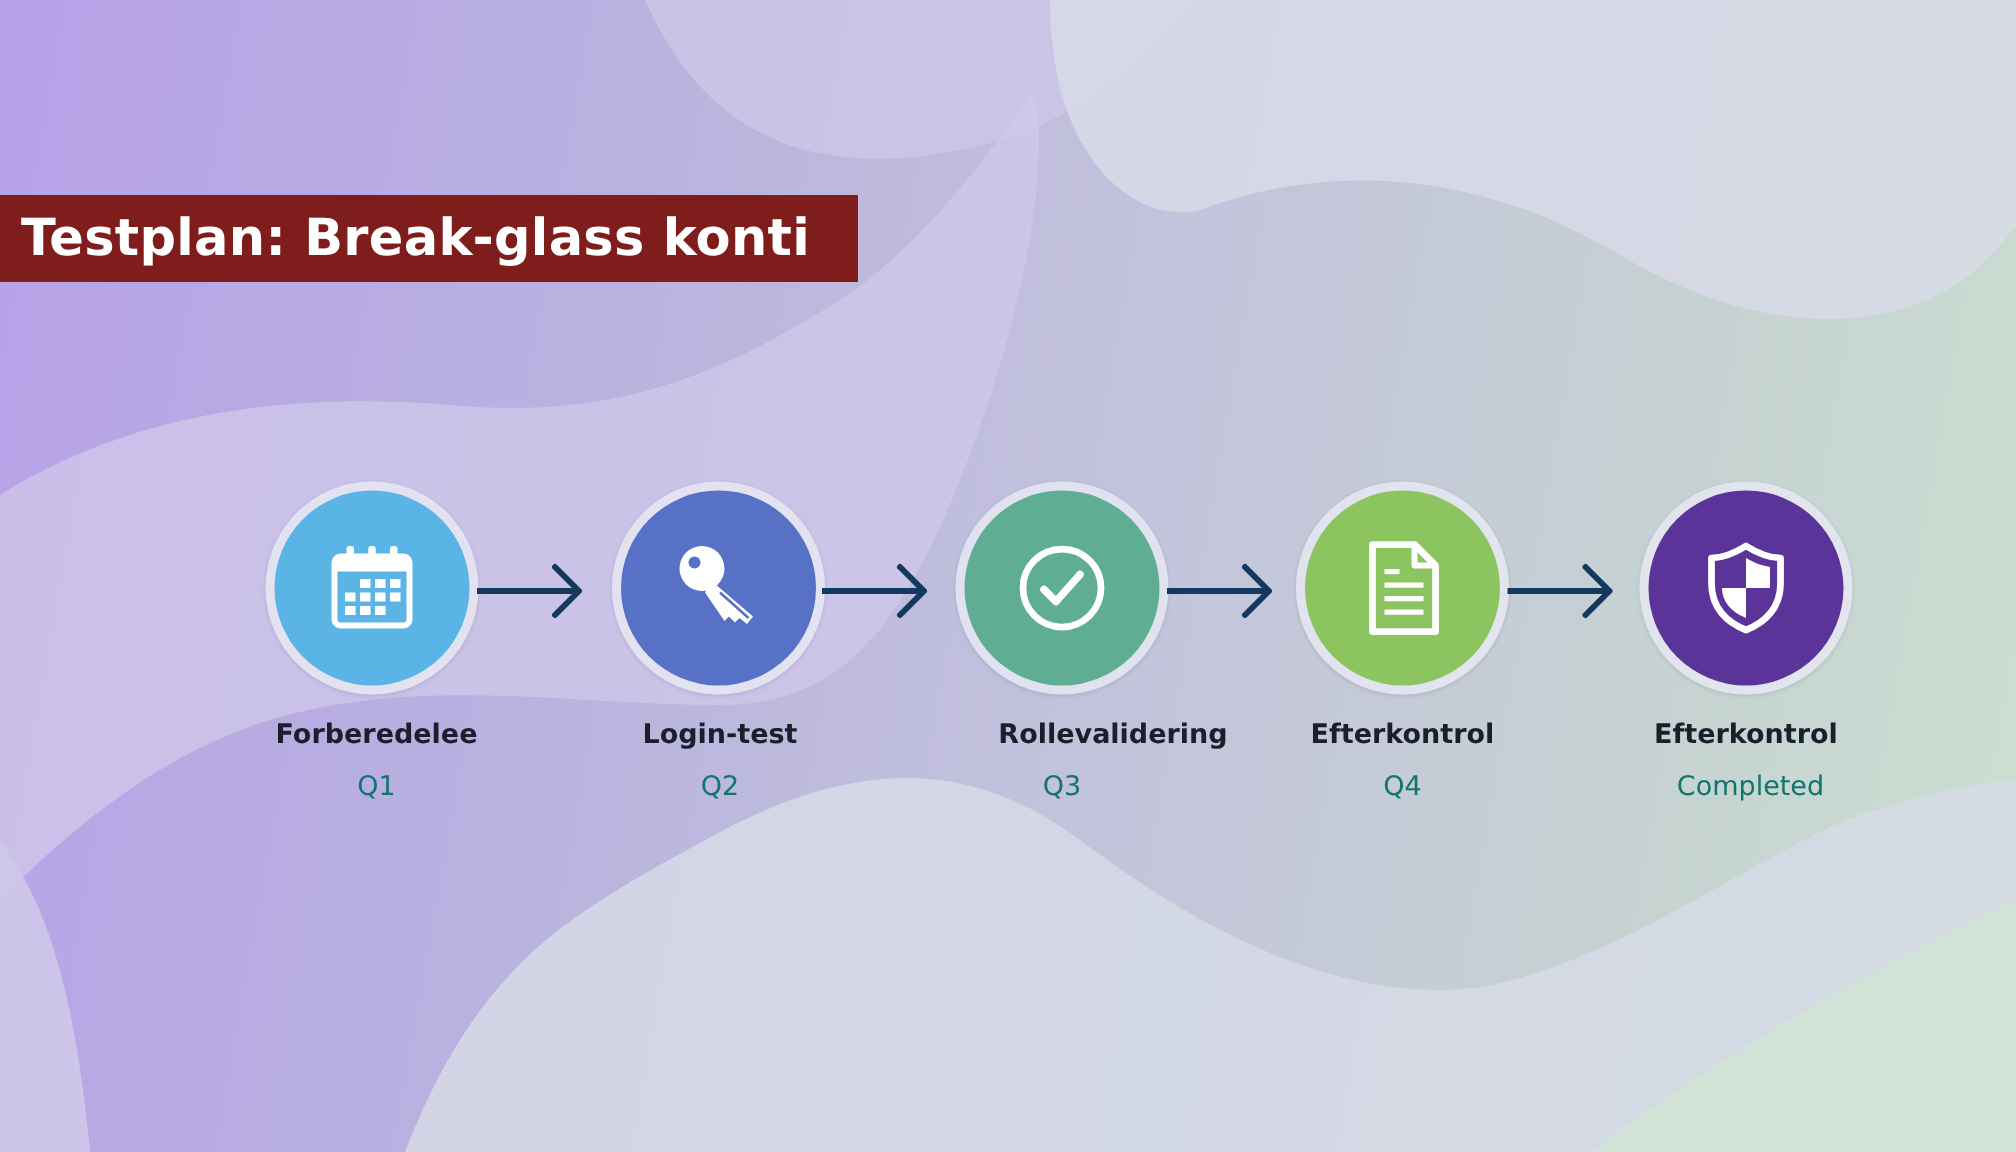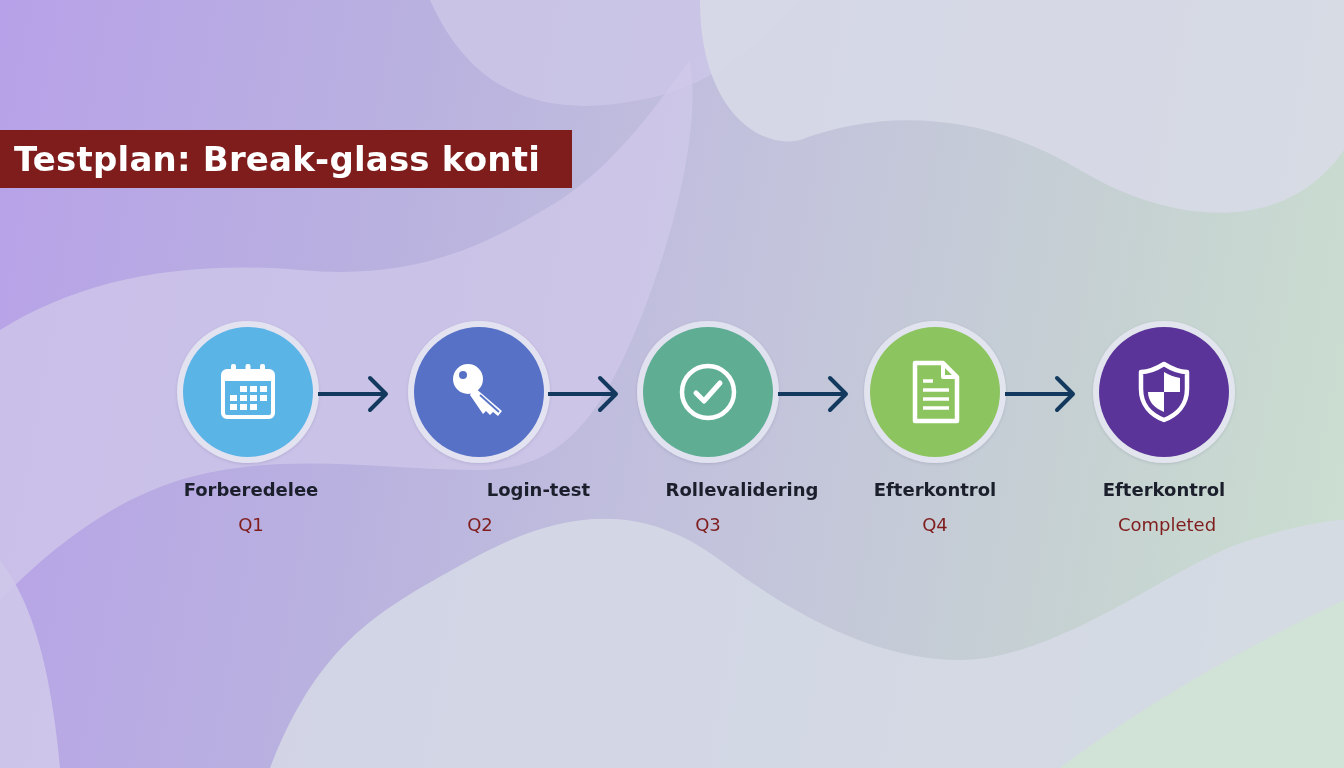--- a/index.html
+++ b/index.html
@@ -28,21 +28,21 @@
     position: absolute; left: 6px; top: 6px; width: 130px; height: 130px; border-radius: 50%;
     display: flex; align-items: center; justify-content: center;
   }
   .step-label {
     position: absolute; width: 220px; text-align: center;
     font-size: 18px; font-weight: bold; color: #1b1e2b;
     font-family: "DejaVu Sans", "Liberation Sans", sans-serif;
   }
   .step-sub {
     position: absolute; width: 220px; text-align: center;
-    font-size: 18px; color: #7f1d1d;
+    font-size: 18px; color: #0f766e;
     font-family: "DejaVu Sans", "Liberation Sans", sans-serif;
   }
   .arrow { position: absolute; width: 74px; height: 40px; }
 </style>
 </head>
 <body>
 
 <svg class="bg-svg" viewBox="0 0 1344 768" xmlns="http://www.w3.org/2000/svg">
 
   <path d="M430,0 C470,90 540,120 640,100 C720,85 760,40 800,0 Z" fill="#cbc7e8" opacity="0.85"></path>
@@ -101,21 +101,21 @@
     <div class="circle-outer" style="left:380px; top:321px;">
       <div class="circle-inner" style="background:#5671c6;">
         <svg width="66" height="66" viewBox="0 0 66 66">
           <circle cx="22" cy="20" r="15" fill="#fff"></circle>
           <circle cx="17" cy="16" r="4" fill="#5671c6"></circle>
           <path d="M28,28 L56,52 L52,57 L47,53 L44,56 L40,52 L37,55 L24,36 Z" fill="#fff"></path>
           <line x1="34" y1="36" x2="53" y2="53" stroke="#5671c6" stroke-width="1.8"></line>
         </svg>
       </div>
     </div>
-    <div class="step-label" style="left:342px; top:479px;text-align:right;">Login-test</div>
+    <div class="step-label" style="left:342px; top:479px;">Login-test</div>
     <div class="step-sub" style="left:342px; top:514px;">Q2</div>
   </div>
 
   <svg class="arrow" style="left:518px; top:374px;" viewBox="0 0 74 40">
     <line x1="2" y1="20" x2="70" y2="20" stroke="#133a5e" stroke-width="4"></line>
     <polyline points="54,4 70,20 54,36" fill="none" stroke="#133a5e" stroke-width="4" stroke-linecap="round" stroke-linejoin="round"></polyline>
   </svg>
 
   <div>
     <div class="circle-outer" style="left:609px; top:321px;">

